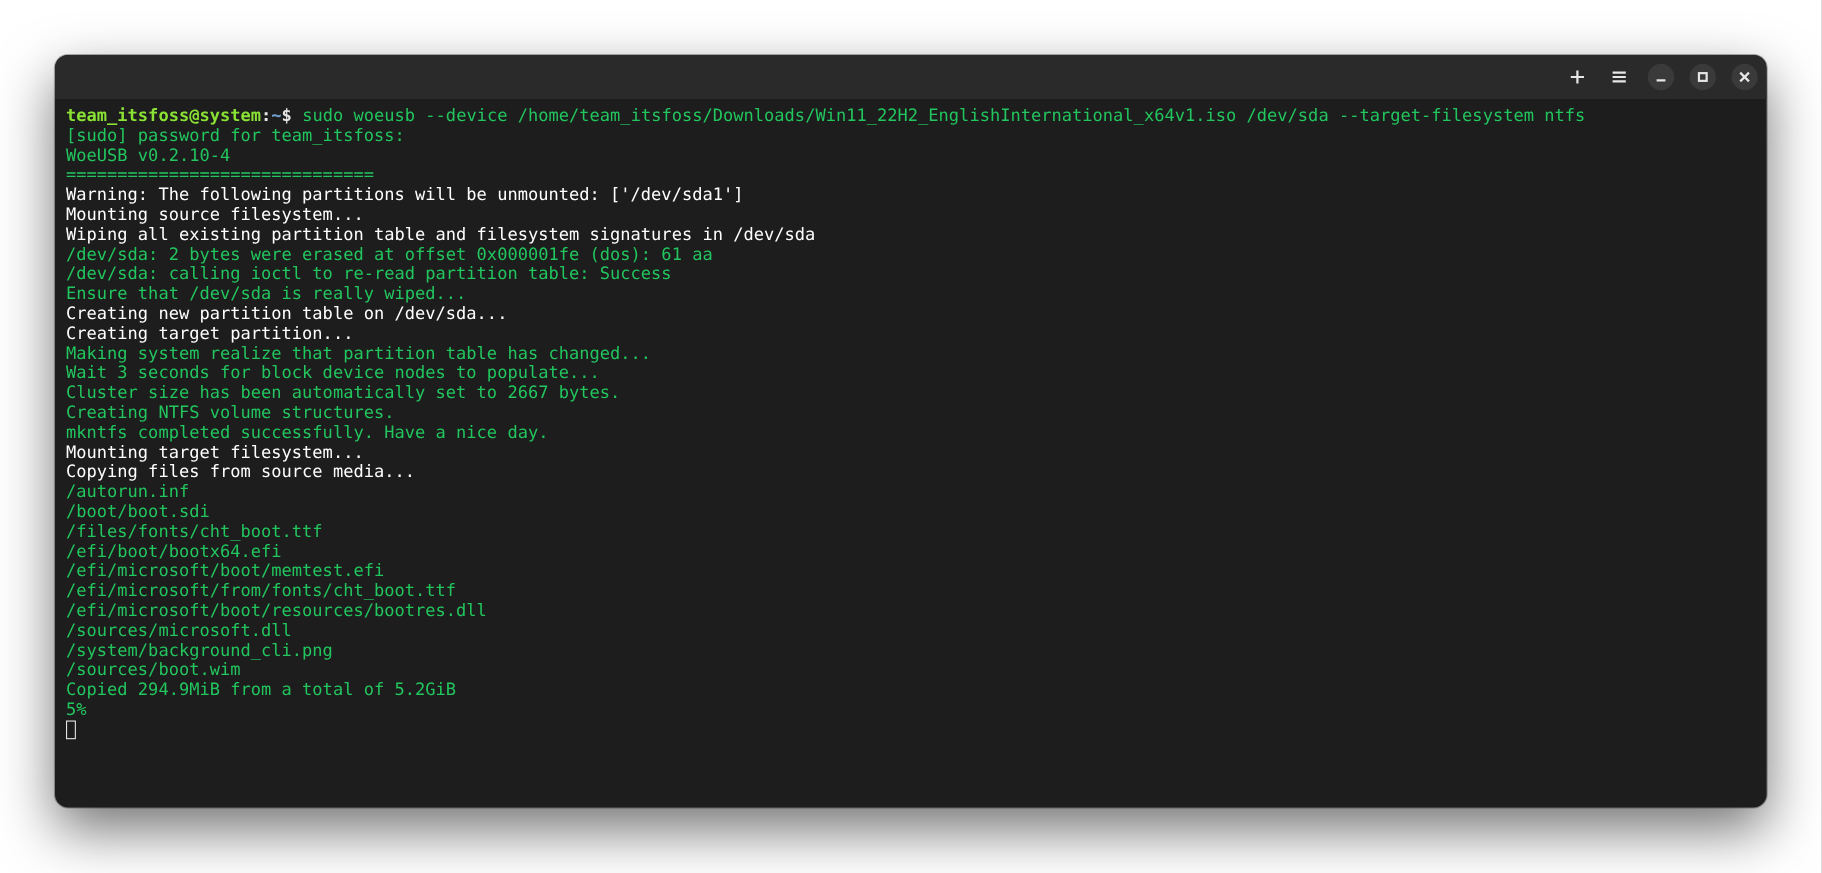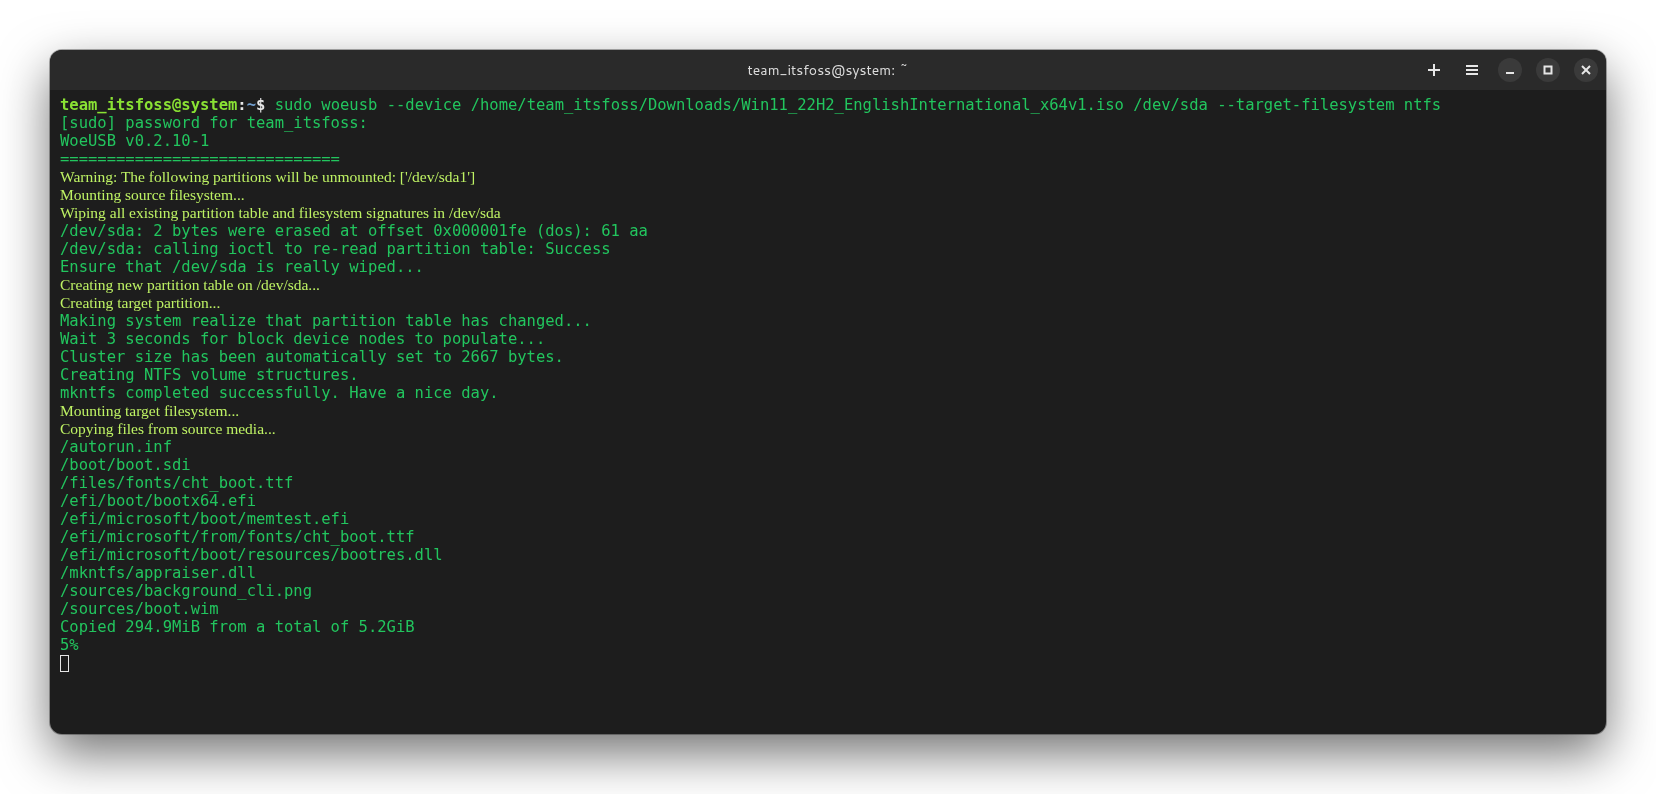--- a/index.html
+++ b/index.html
@@ -80,37 +80,36 @@
     line-height: 18px;
     white-space: pre;
     overflow: hidden;
     font-family: "DejaVu Sans Mono", "Liberation Mono", "Courier New", monospace;
   }
   .prompt-user { color: #8ae234; font-weight: bold; text-align: center; }
   .prompt-host { color: #8ae234; font-weight: bold; }
   .prompt-colon { color: #e6e6e6; font-weight: bold; }
   .prompt-path { color: #729fcf; font-weight: bold; }
   .prompt-dollar { color: #e6e6e6; font-weight: bold; }
-  .olive { color: #bef264; font-family: Liberation Serif, serif; }
+  .olive { color: #ffffff; }
   .white { color: #22c55e; }
   .cursor {
     display: inline-block;
     width: 9px;
     height: 17px;
     border: 1px solid #e6e6e6;
     box-sizing: border-box;
     vertical-align: text-bottom;
   }
 </style>
 </head>
 <body>
 
 <div class="window">
   <div class="titlebar">
-    <div class="title">team_itsfoss@system: ~</div>
     <div class="title-controls">
       <div class="icon-btn">
         <svg viewBox="0 0 16 16">
             <line x1="8" y1="2" x2="8" y2="14"></line>
             <line x1="2" y1="8" x2="14" y2="8"></line>
           </svg>
       </div>
       <div class="icon-btn">
         <svg viewBox="0 0 16 16">
             <line x1="2" y1="4" x2="14" y2="4"></line>
@@ -132,21 +131,21 @@
         <svg viewBox="0 0 12 12">
             <line x1="2" y1="2" x2="10" y2="10"></line>
             <line x1="10" y1="2" x2="2" y2="10"></line>
           </svg>
       </div>
     </div>
   </div>
 
   <div class="terminal"><span class="prompt-user">team_itsfoss</span><span class="prompt-host">@</span><span class="prompt-host">system</span><span class="prompt-colon">:</span><span class="prompt-path">~</span><span class="prompt-dollar">$ </span><span class="white">sudo woeusb --device /home/team_itsfoss/Downloads/Win11_22H2_EnglishInternational_x64v1.iso /dev/sda --target-filesystem ntfs</span>
 <span class="white">[sudo] password for team_itsfoss: </span>
-<span class="white">WoeUSB v0.2.10-1</span>
+<span class="white">WoeUSB v0.2.10-4</span>
 <span class="white">==============================</span>
 <span class="olive">Warning: The following partitions will be unmounted: ['/dev/sda1']</span>
 <span class="olive">Mounting source filesystem...</span>
 <span class="olive">Wiping all existing partition table and filesystem signatures in /dev/sda</span>
 <span class="white">/dev/sda: 2 bytes were erased at offset 0x000001fe (dos): 61 aa</span>
 <span class="white">/dev/sda: calling ioctl to re-read partition table: Success</span>
 <span class="white">Ensure that /dev/sda is really wiped...</span>
 <span class="olive">Creating new partition table on /dev/sda...</span>
 <span class="olive">Creating target partition...</span>
 <span class="white">Making system realize that partition table has changed...</span>
@@ -156,19 +155,19 @@
 <span class="white">mkntfs completed successfully. Have a nice day.</span>
 <span class="olive">Mounting target filesystem...</span>
 <span class="olive">Copying files from source media...</span>
 <span class="white">/autorun.inf</span>
 <span class="white">/boot/boot.sdi</span>
 <span class="white">/files/fonts/cht_boot.ttf</span>
 <span class="white">/efi/boot/bootx64.efi</span>
 <span class="white">/efi/microsoft/boot/memtest.efi</span>
 <span class="white">/efi/microsoft/from/fonts/cht_boot.ttf</span>
 <span class="white">/efi/microsoft/boot/resources/bootres.dll</span>
-<span class="white">/mkntfs/appraiser.dll</span>
-<span class="white">/sources/background_cli.png</span>
+<span class="white">/sources/microsoft.dll</span>
+<span class="white">/system/background_cli.png</span>
 <span class="white">/sources/boot.wim</span>
 <span class="white">Copied 294.9MiB from a total of 5.2GiB</span>
 <span class="white">5%</span>
 <span class="cursor"></span></div>
 </div>
 
 </body></html>

